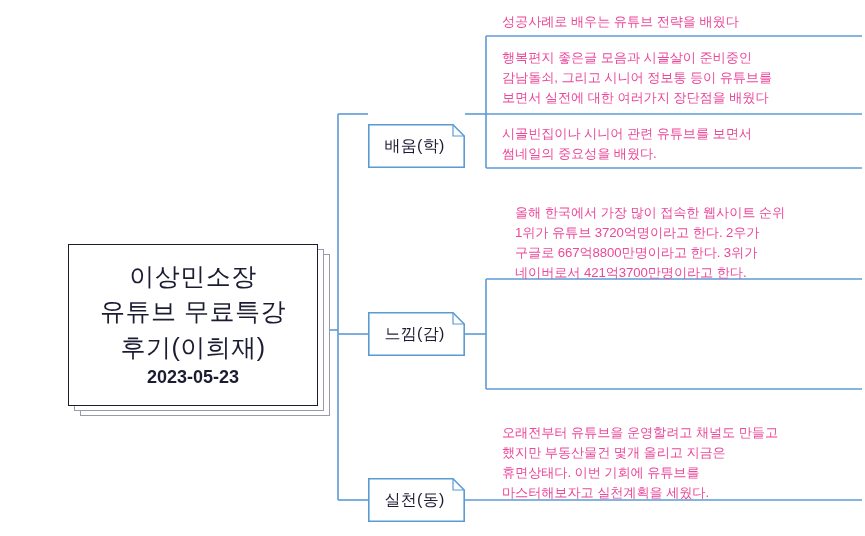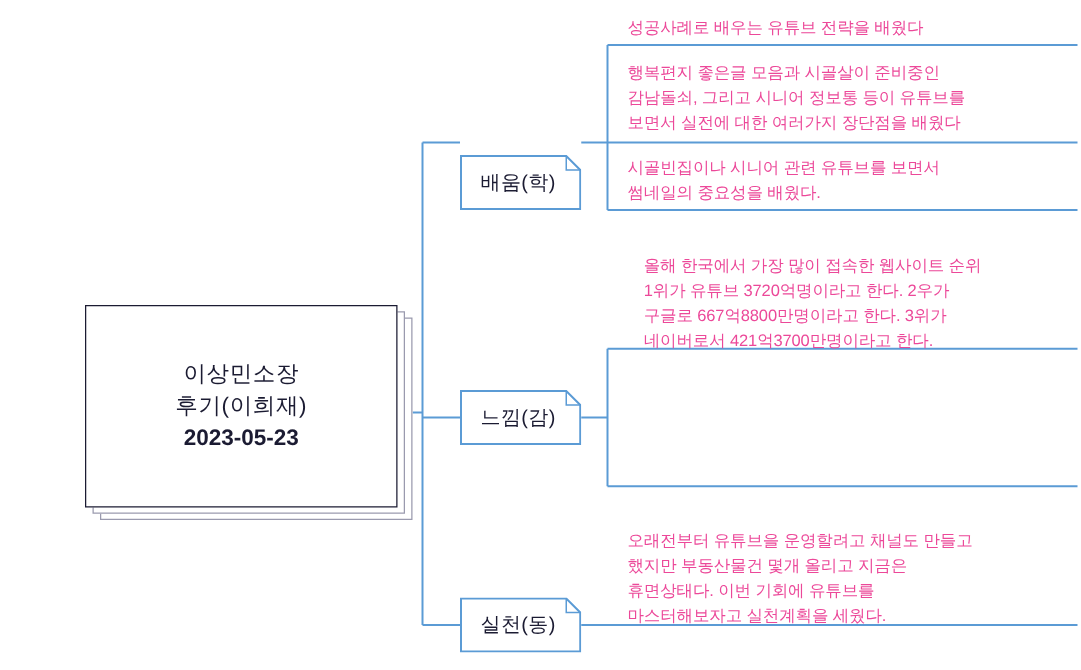--- a/index.html
+++ b/index.html
@@ -53,21 +53,21 @@
     border: 1.6px solid #1B1B32;
     background: #ffffff;
     box-sizing: border-box;
     display: flex;
     flex-direction: column;
     align-items: center;
     justify-content: center;
   }
   .root-line {
     color: #1B1B32;
-    font-size: 18px;
+    font-size: 25px;
     line-height: 1.42;
     letter-spacing: 0.5px;
     white-space: nowrap;
   }
   .root-line.date {
     font-weight: bold;
     font-size: 18px;
     letter-spacing: 0px;
   }
 
@@ -147,20 +147,21 @@
 
       <path d="M 465 500 L 862 500"></path>
     </g>
   </svg>
 
   <div class="root-wrap">
     <div class="root-shadow s1"></div>
     <div class="root-shadow s2"></div>
     <div class="root-box">
       <div class="root-line">이상민소장</div>
+      <div class="root-line">유튜브 무료특강</div>
       <div class="root-line">후기(이희재)</div>
       <div class="root-line date">2023-05-23</div>
     </div>
   </div>
 
   <div class="branch b-learn">
     <svg class="branch-shape" viewBox="0 0 97 44">
       <path d="M 0.8 0.8 L 85 0.8 L 96.2 12 L 96.2 43.2 L 0.8 43.2 Z" fill="#ffffff" stroke="#5B9BD5" stroke-width="1.6"></path>
       <path d="M 85 0.8 L 85 12 L 96.2 12" fill="none" stroke="#5B9BD5" stroke-width="1.2"></path>
     </svg>

